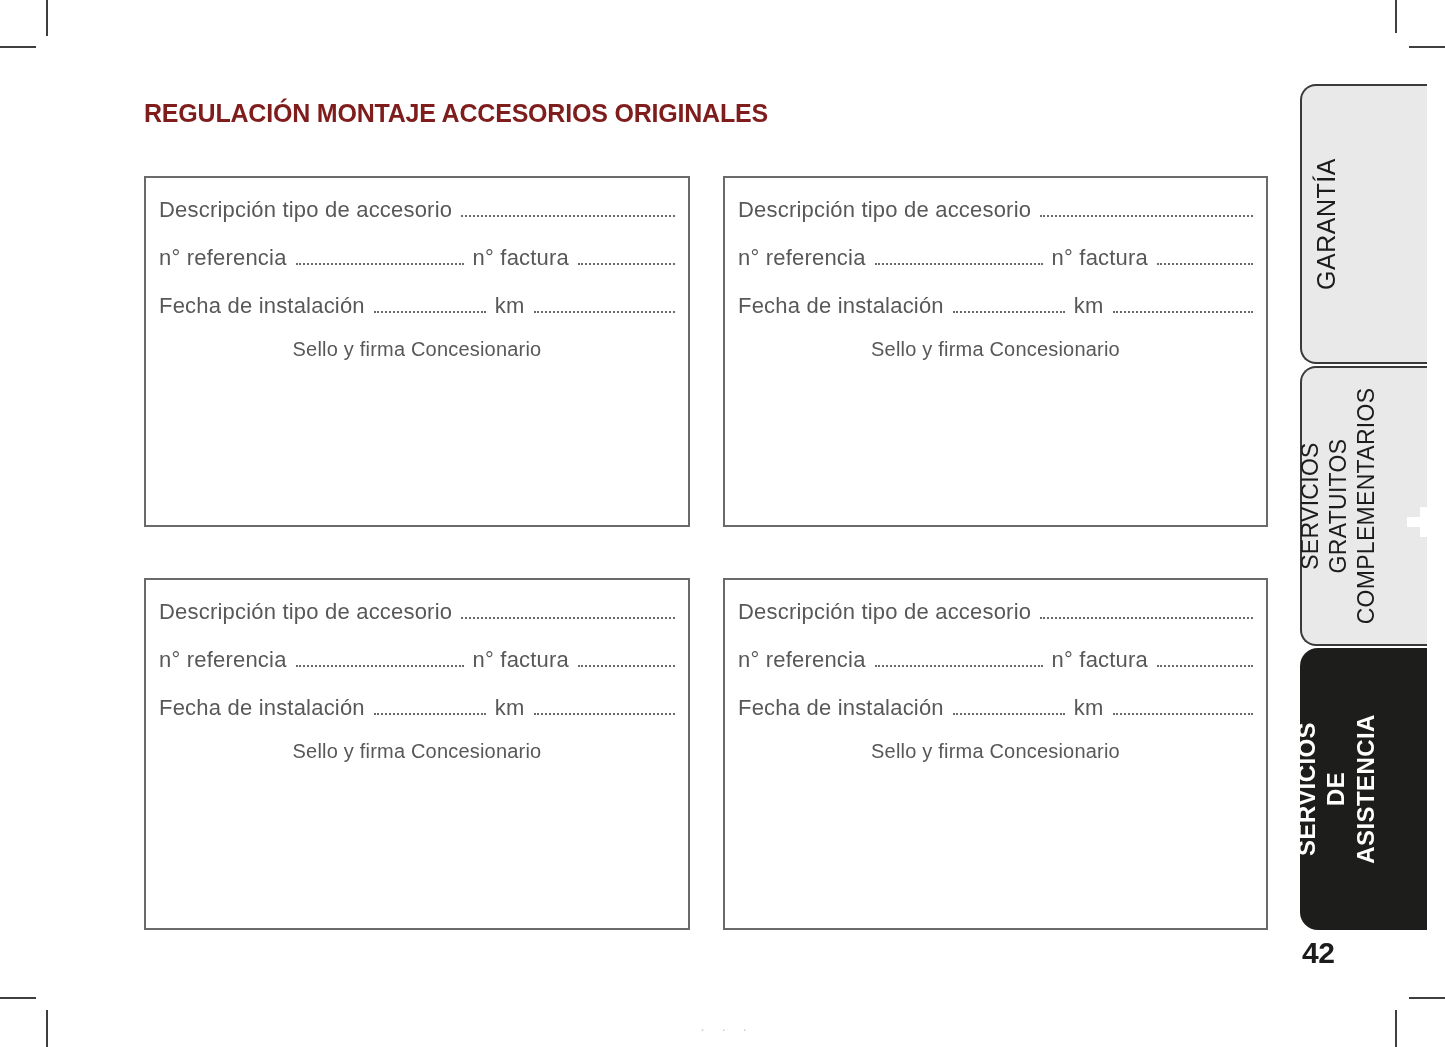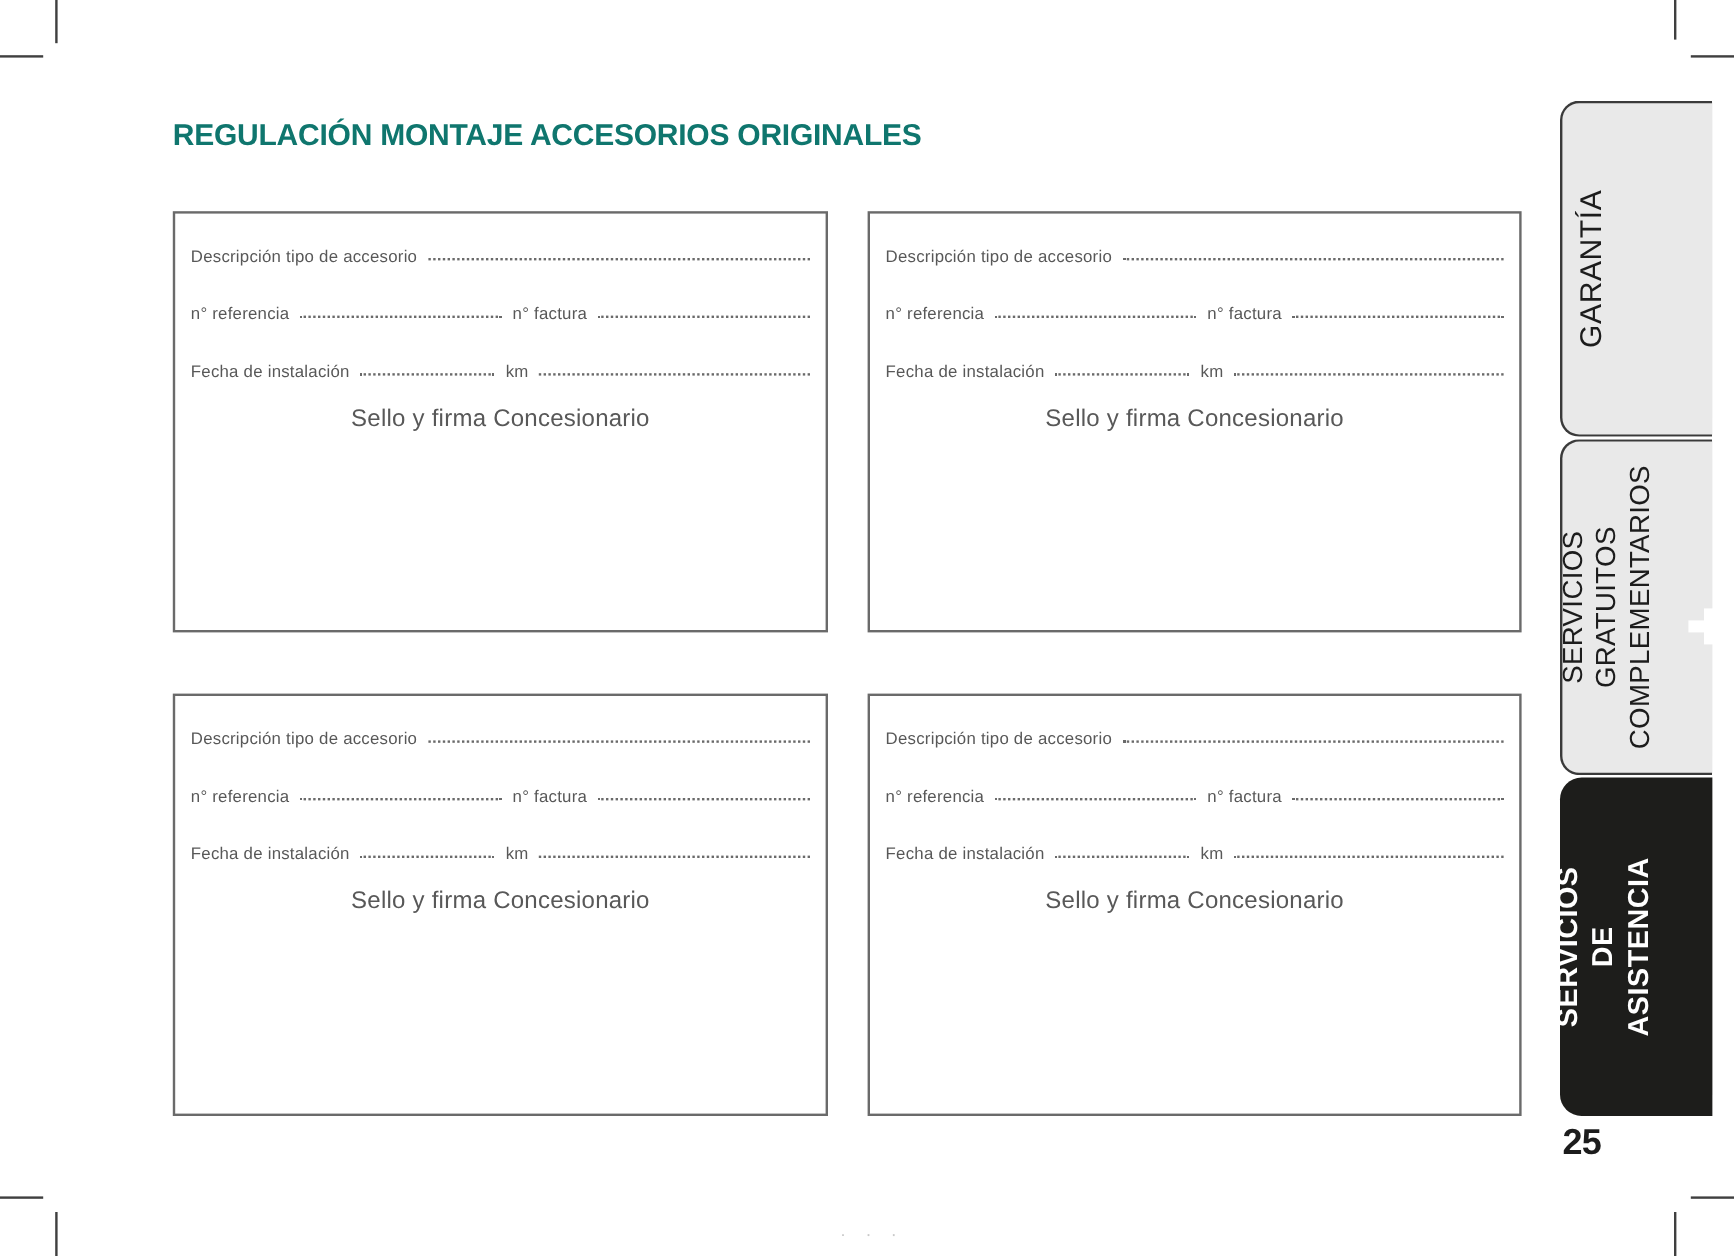--- a/index.html
+++ b/index.html
@@ -6,38 +6,38 @@
   body{
     width:1445px;height:1047px;position:relative;overflow:hidden;
     font-family:"Liberation Sans","DejaVu Sans",sans-serif;
     -webkit-font-smoothing:antialiased;
   }
   .page{position:absolute;inset:0;}
 
   
   .title{
     position:absolute;left:144px;top:82px;
-    font-size:25px;font-weight:700;letter-spacing:-0.2px;color:#0f766e;
+    font-size:25px;font-weight:700;letter-spacing:-0.2px;color:#7f1d1d;
     white-space:nowrap;
   }
 
   
   .card{
     position:absolute;background:#ffffff;
     border:2px solid #6a6a6a;box-sizing:border-box;
   }
   .card.tl{left:144px;top:176px;width:546px;height:351px;}
   .card.tr{left:723px;top:176px;width:545px;height:351px;}
   .card.bl{left:144px;top:578px;width:546px;height:352px;}
   .card.br{left:723px;top:578px;width:545px;height:352px;}
   .card-inner{padding:0 13px;}
   .field{
     display:flex;align-items:flex-end;gap:9px;
     height:48px;padding-bottom:5px;box-sizing:border-box;
-    font-size:14px;color:#585858;letter-spacing:0.2px;white-space:nowrap;
+    font-size:22px;color:#585858;letter-spacing:0.2px;white-space:nowrap;
   }
   .field .lbl{line-height:1.05;}
   .leader{
     border-bottom:2px dotted #6a6a6a;height:0;margin-bottom:4px;
   }
   .leader.grow{flex:1 1 auto;}
   .leader.w-ref{flex:0 0 168px;}
   .leader.w-fecha{flex:0 0 112px;}
   .stamp{
     margin-top:16px;height:32px;text-align:center;
@@ -206,17 +206,17 @@
 COMPLEMENTARIOS</span>
   </div>
   <div class="tab active t3">
     <span class="tab-label">SERVICIOS
 DE ASISTENCIA</span>
   </div>
 
   <div class="cross-h"></div>
   <div class="cross-v"></div>
 
-  <div class="page-number">25</div>
+  <div class="page-number">42</div>
 
   <div class="footer-marks">· · ·</div>
 
 </div>
 
 </body></html>

